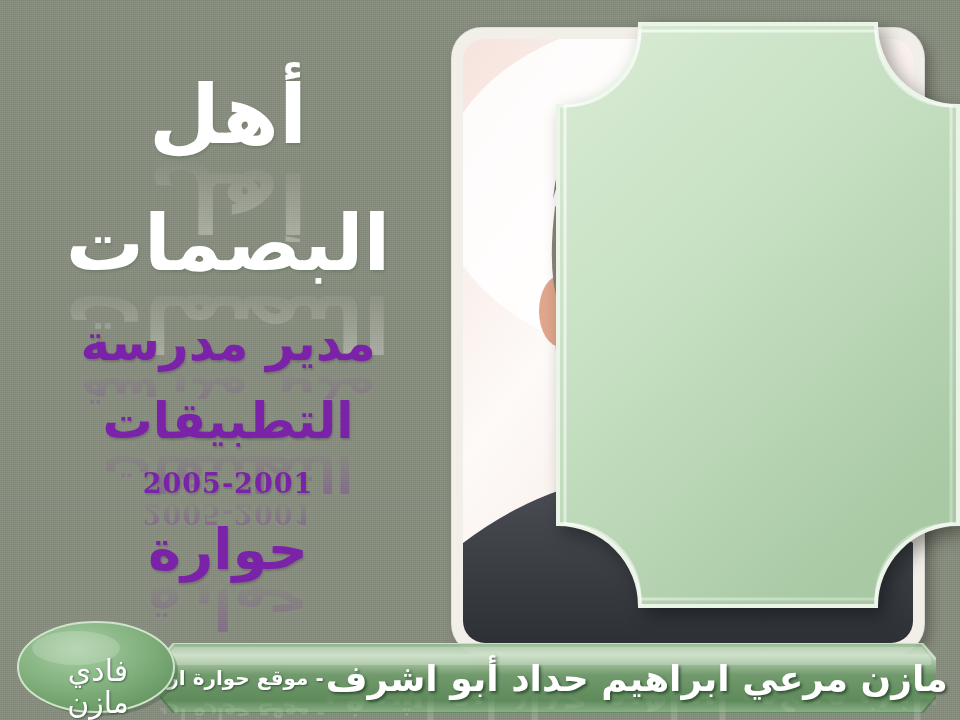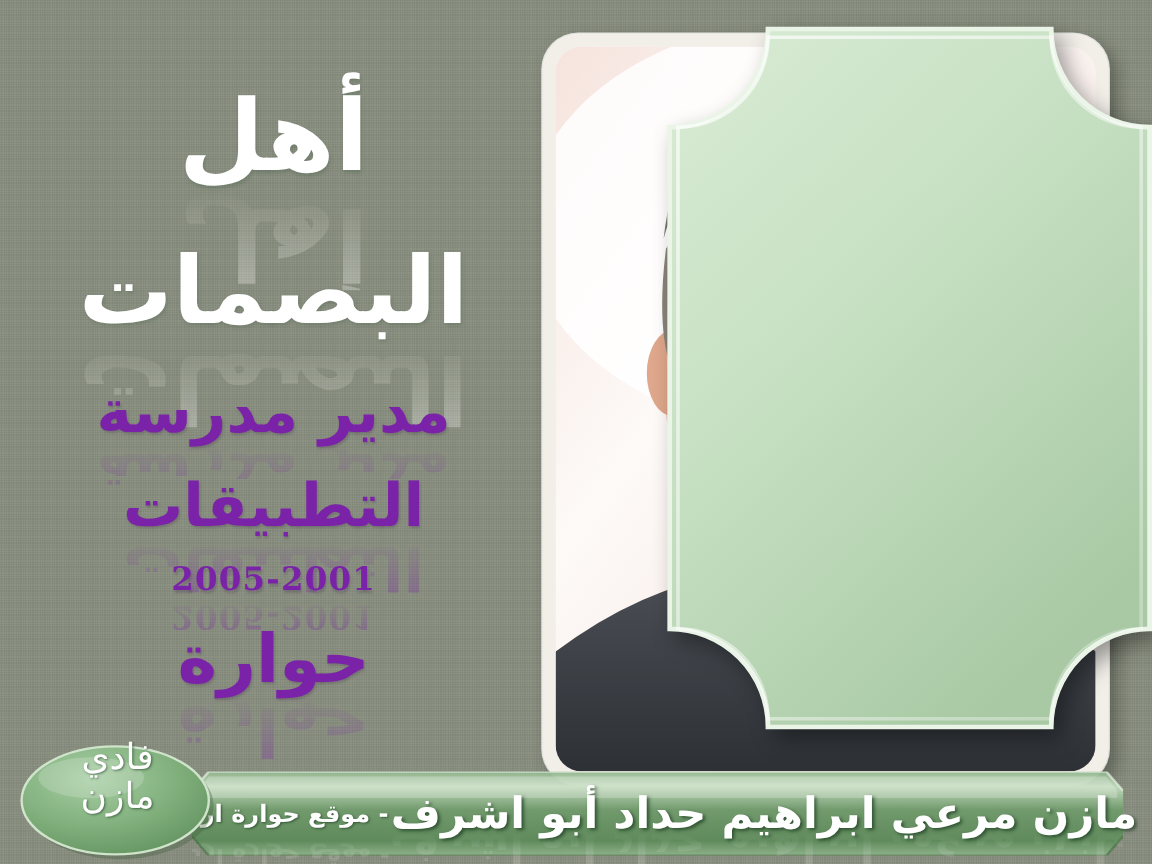--- a/index.html
+++ b/index.html
@@ -136,21 +136,21 @@
   
   #badge{
     position:absolute;
     left:14px;top:616px;width:168px;height:102px;
   }
   #badge svg{display:block;width:100%;height:100%;}
   #badge-text{
     position:absolute;
     left:14px;top:616px;width:168px;height:102px;
     display:flex;flex-direction:column;
-    align-items:center;justify-content:flex-start;
+    align-items:center;justify-content:flex-end;
     direction:rtl;pointer-events:none;
   }
   #badge-text span{
     color:#ffffff;font-size:30px;line-height:1.05;
     font-family:"DejaVu Sans","Liberation Sans",sans-serif;
     text-shadow:1px 1px 2px rgba(30,60,35,.6);
   }
 </style>
 </head>
 <body>

